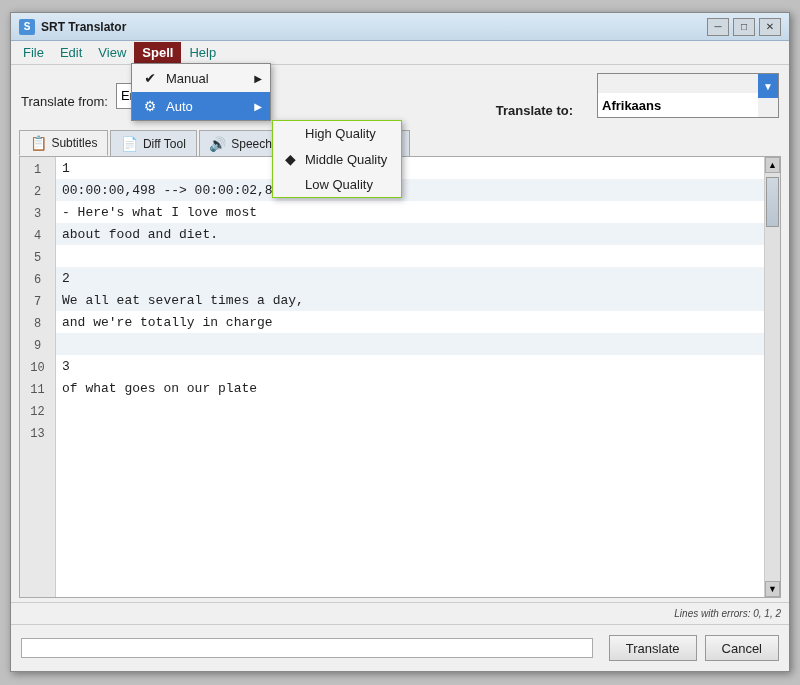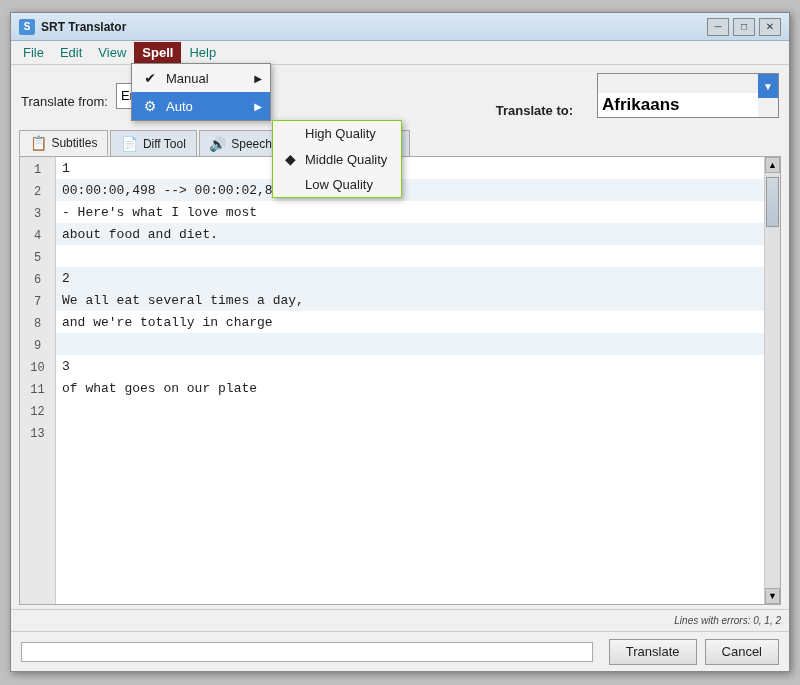--- a/index.html
+++ b/index.html
@@ -193,21 +193,21 @@
       align-items: flex-end;
       gap: 24px;
       margin-left: auto;
       font-weight: bold;
     }
     .lang-dropdown-to {
       width: 160px;
       height: 24px;
       background: white;
       border: 1px solid #888;
-      font-size: 17px;
+      font-size: 13px;
       padding: 0 4px;
       display: flex;
       align-items: center;
       margin-top: 19px;
     }
     .dropdown-arrow {
       background: #3a7fd4;
       color: white;
       width: 20px;
       height: 24px;
@@ -343,21 +343,21 @@
     }
     .status-text {
       margin-left: auto;
       font-size: 10px;
       color: #444;
       font-style: italic;
     }
 
     
     .bottombar {
-      height: 40px;
+      height: 47px;
       background: #f0f0f0;
       border-top: 1px solid #ccc;
       display: flex;
       align-items: center;
       justify-content: flex-end;
       padding: 0 10px;
       gap: 8px;
       flex-shrink: 0;
     }
     .action-btn {

